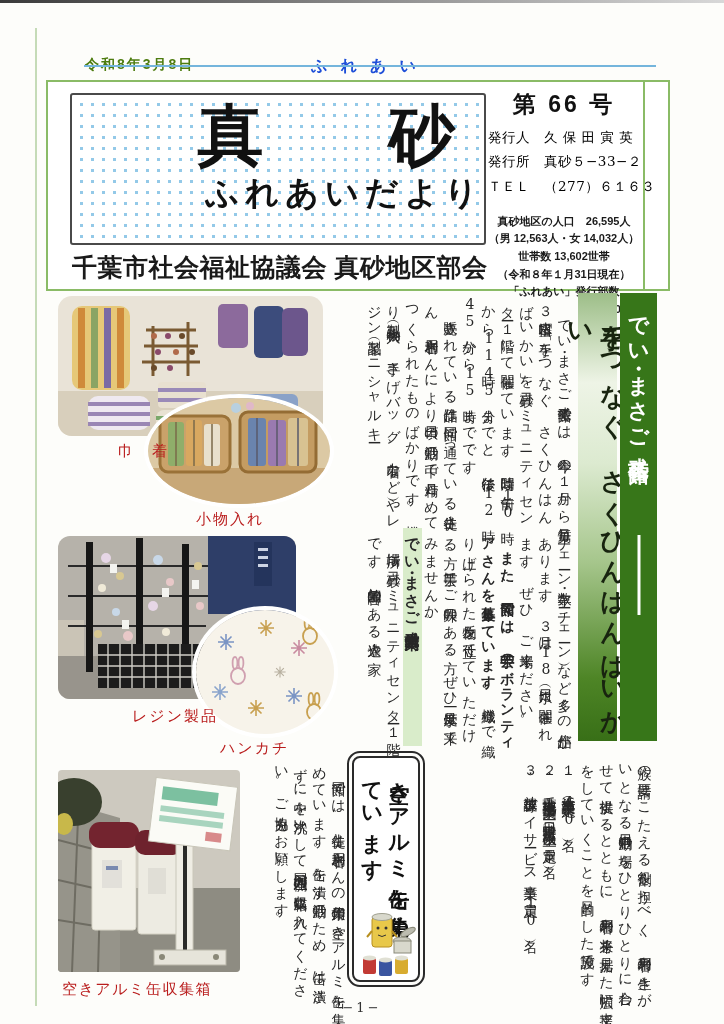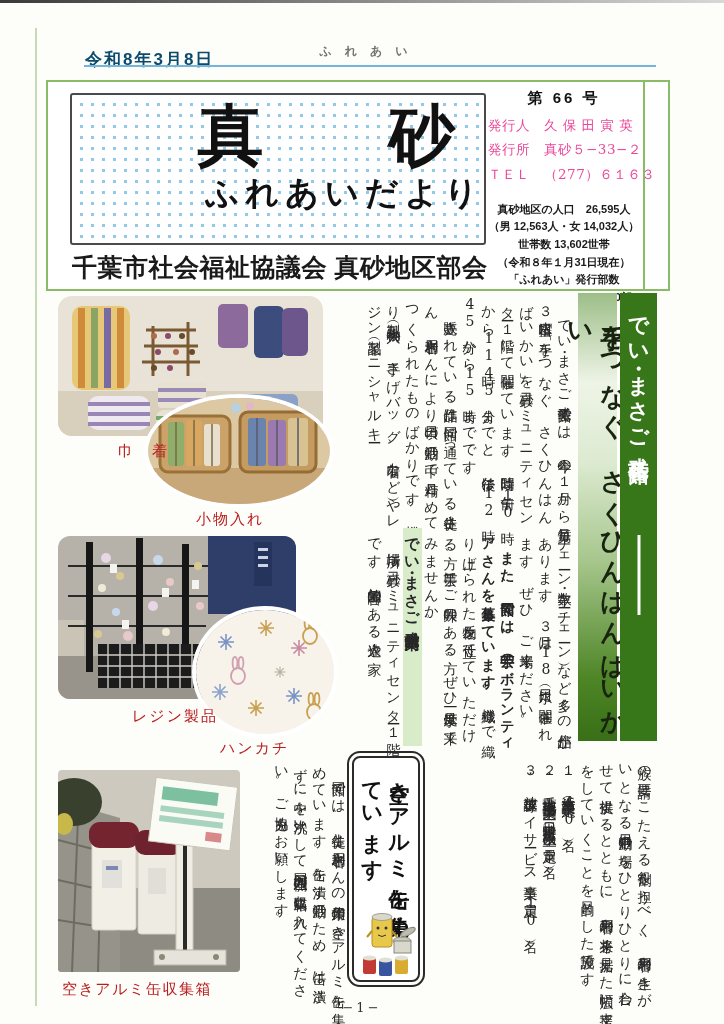--- a/index.html
+++ b/index.html
@@ -5,46 +5,46 @@
 <style>
   html,body{margin:0;padding:0;background:#ffffff;}
   .page{position:relative;width:724px;height:1024px;background:#fdfdfa;overflow:hidden;
         font-family:"DejaVu Serif","Liberation Serif",serif;color:#222;}
   
   .scan-top{position:absolute;top:0;left:0;right:0;height:3px;
             background:linear-gradient(90deg,#3a3a3a,#9a9a9a 60%,#d8d8d8);}
   .scan-left{position:absolute;left:35px;top:28px;width:2px;height:978px;background:#b7d2a6;opacity:.8;}
 
   
-  .hdr-date{position:absolute;left:85px;top:48px;font-family:"Liberation Sans",sans-serif;
-            font-size:17px;color:#0c4a6e;letter-spacing:2px;font-weight:bold;}
-  .hdr-title{position:absolute;left:260px;top:43px;width:220px;text-align:center;
-             font-family:"Liberation Sans",sans-serif;font-size:12px;color:#737373;
+  .hdr-date{position:absolute;left:85px;top:56px;font-family:"Liberation Sans",sans-serif;
+            font-size:14px;color:#4d7c0f;letter-spacing:2px;font-weight:bold;}
+  .hdr-title{position:absolute;left:260px;top:56px;width:220px;text-align:center;
+             font-family:"Liberation Sans",sans-serif;font-size:16px;color:#1d4ed8;
              letter-spacing:13px;font-weight:bold;}
   .header-rule{position:absolute;left:84px;top:65px;width:572px;height:0;
                border-top:2px solid #74b5dc;}
 
   
   .masthead{position:absolute;left:46px;top:80px;width:620px;height:207px;
             border:2px solid #8abb66;background:#fff;}
   .mh-divider{position:absolute;left:595px;top:0;bottom:0;width:2px;background:#8abb66;}
   .dotted{position:absolute;left:22px;top:11px;width:412px;height:148px;
           border:2px solid #4a4a4a;border-radius:3px;background-color:#fff;
           background-image:radial-gradient(circle,#93c9e8 1.6px,transparent 1.9px);
           background-size:11px 11px;background-position:4px 4px;overflow:hidden;}
   .title-main{margin-top:4px;text-align:center;font-weight:bold;font-size:66px;line-height:72px;
               letter-spacing:1.9em;text-indent:1.9em;color:#111;white-space:nowrap;}
   .title-sub{text-align:right;font-weight:bold;font-size:33px;letter-spacing:6px;color:#111;
              margin-top:0;white-space:nowrap;padding-left:24px;}
   .org{position:absolute;left:24px;bottom:5px;font-family:"Liberation Sans",sans-serif;
        font-weight:bold;font-size:25px;letter-spacing:.5px;color:#1a1a1a;white-space:nowrap;}
   .mh-right{position:absolute;left:440px;top:7px;width:152px;}
   .issue{text-align:center;font-family:"Liberation Sans",sans-serif;font-weight:bold;
-         font-size:15px;letter-spacing:3px;margin-bottom:5px;color:#111;}
-  .pub-line{font-size:13.5px;letter-spacing:.5px;line-height:1.8;white-space:nowrap;color:#ec4899;}
+         font-size:23px;letter-spacing:3px;margin-bottom:5px;color:#111;}
+  .pub-line{font-size:13.5px;letter-spacing:.5px;line-height:1.8;white-space:nowrap;color:#000000;}
   .stats{margin-top:15px;font-family:"Liberation Sans",sans-serif;font-weight:bold;
          font-size:11px;line-height:1.6;text-align:center;white-space:nowrap;color:#1a1a1a;}
   .stats .right{text-align:right;padding-right:8px;}
 
   
   .banner-main{position:absolute;left:620px;top:293px;width:37px;height:448px;
                background:#377619;display:flex;justify-content:center;}
   .banner-main .vtext{writing-mode:vertical-rl;color:#fff;font-family:"Liberation Sans",sans-serif;
                       font-weight:bold;font-size:21px;letter-spacing:3px;padding-top:10px;}
   .white-dash{position:absolute;left:50%;transform:translateX(-50%);top:242px;width:3px;height:80px;background:#fff;}

